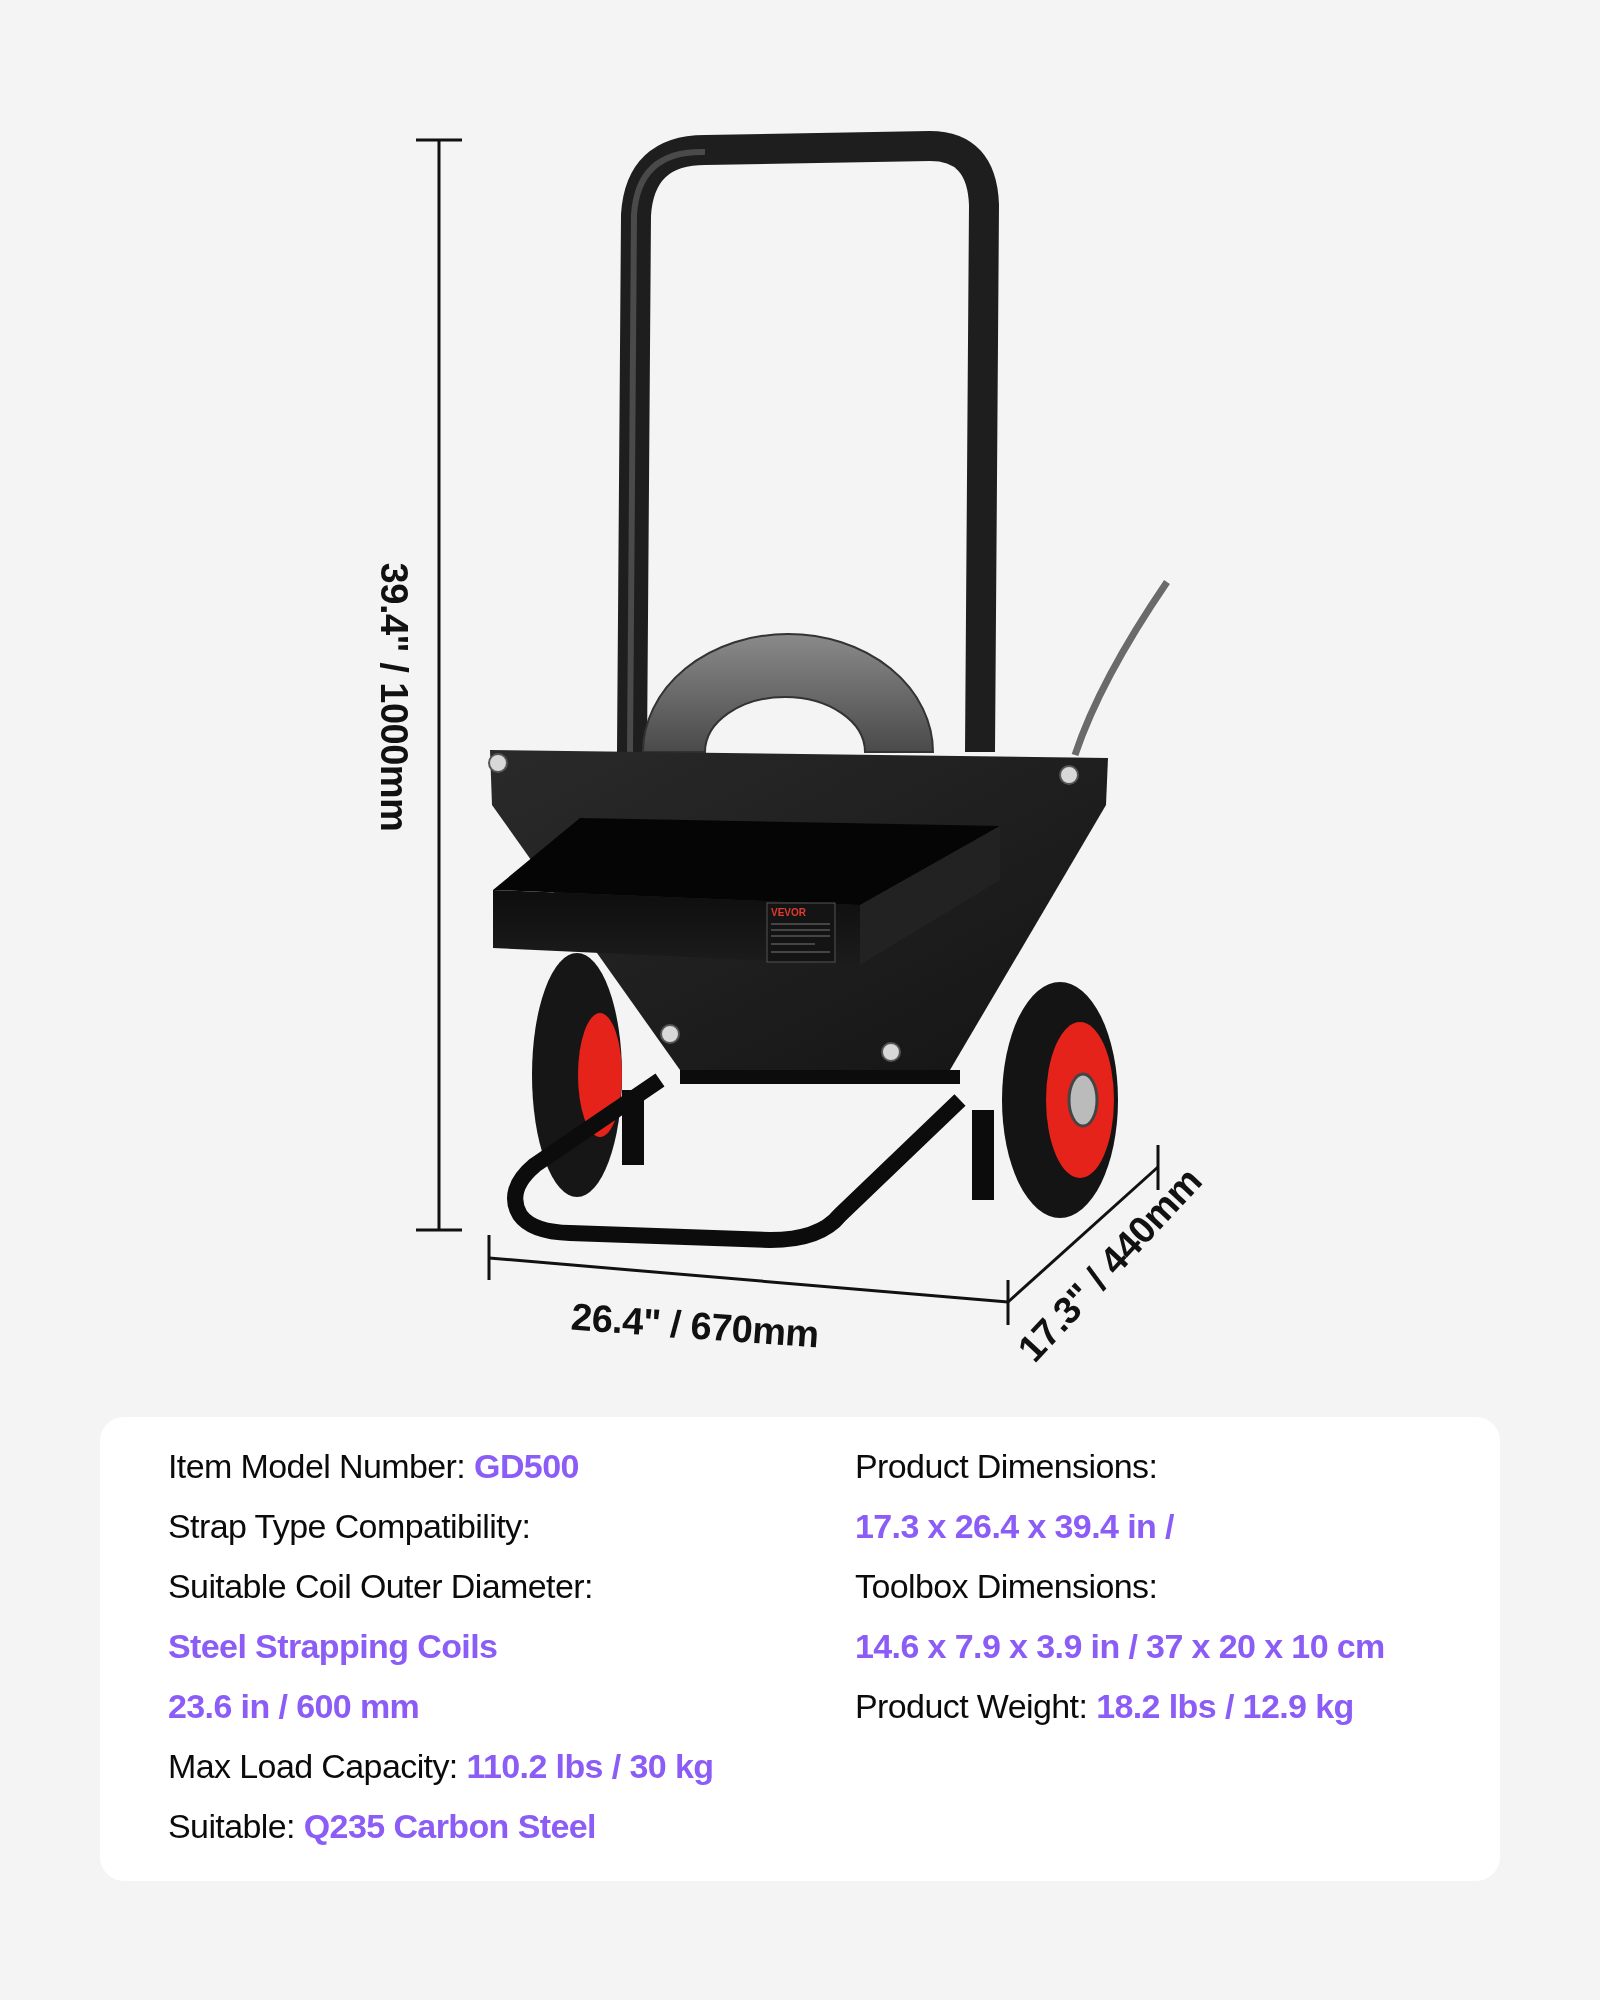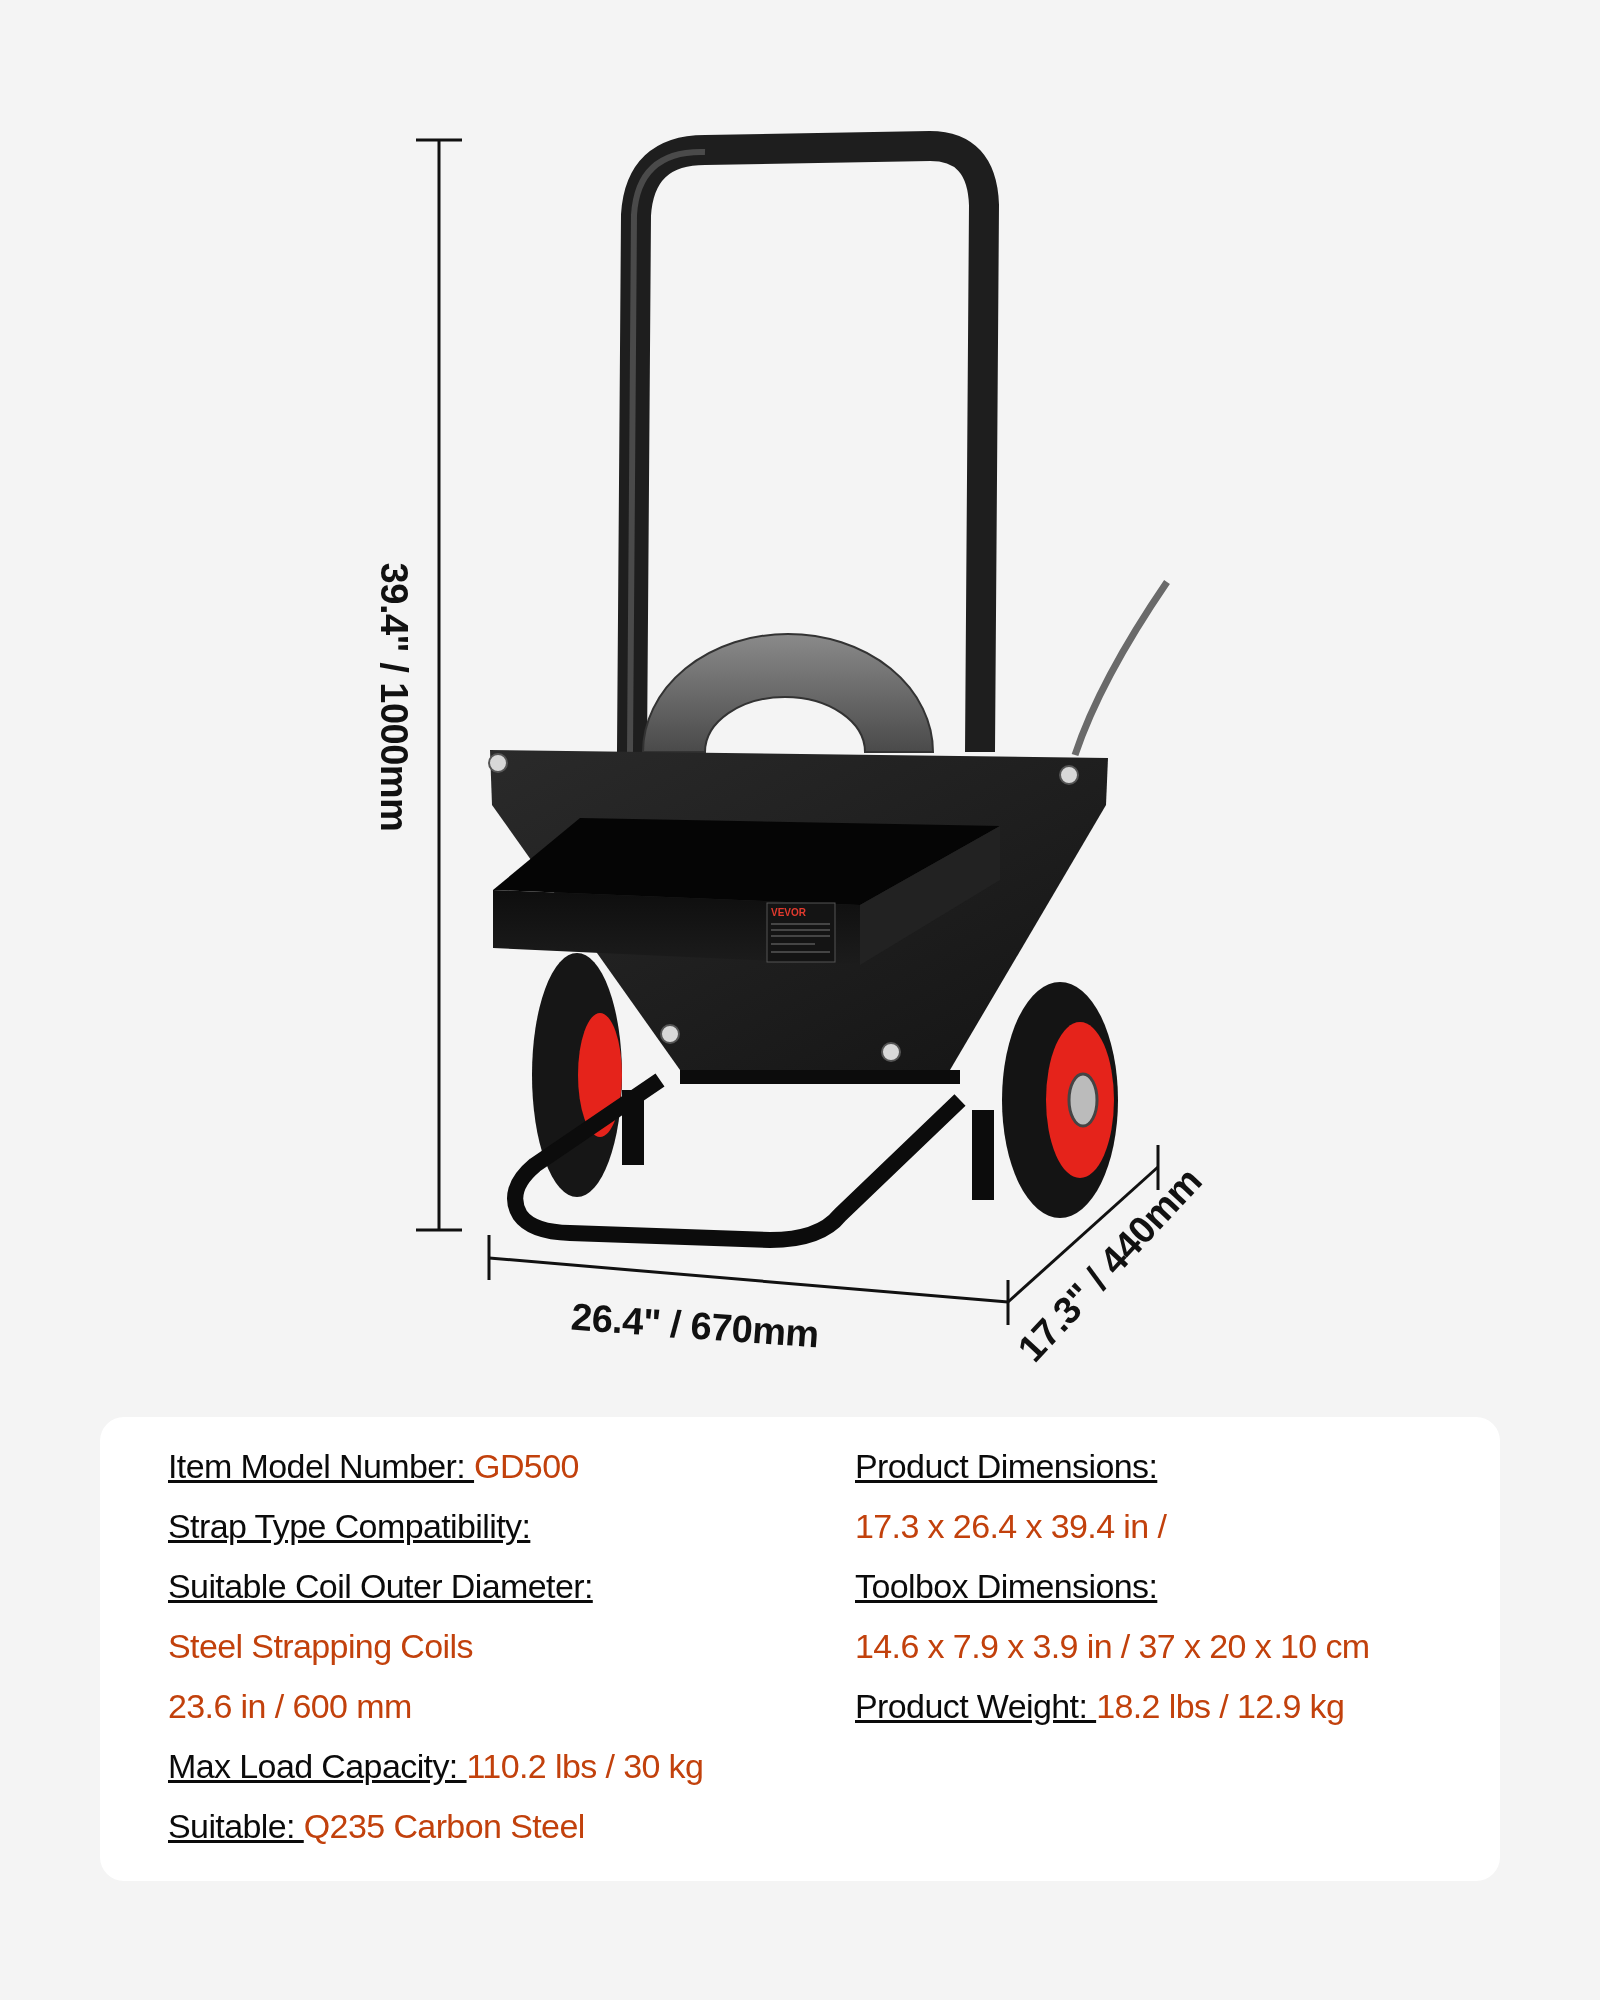--- a/index.html
+++ b/index.html
@@ -43,22 +43,22 @@
   .spec-col.left { left: 68px; }
   .spec-col.right { left: 755px; }
   .spec-line {
     height: 60px;
     line-height: 42px;
     font-size: 34px;
     color: #0b0b0b;
     white-space: nowrap;
     letter-spacing: -0.6px;
   }
-  .spec-label { font-weight: 400; text-decoration: underline; }
-  .spec-value { font-weight: 400; color: #c2410c; }
+  .spec-label { font-weight: 400; }
+  .spec-value { font-weight: 700; color: #8b5cf6; }
 </style>
 </head>
 <body>
 
 <svg id="product-figure" viewBox="0 0 1600 1400" xmlns="http://www.w3.org/2000/svg">
   <defs>
     <linearGradient id="bodyGrad" x1="0" y1="0" x2="1" y2="1">
       <stop offset="0" stop-color="#2a2a2a"></stop>
       <stop offset="1" stop-color="#141414"></stop>
     </linearGradient>

